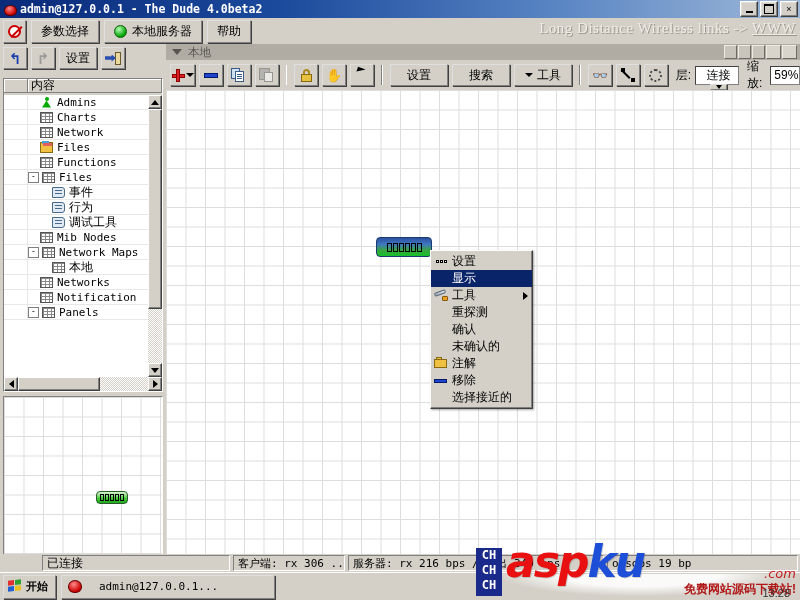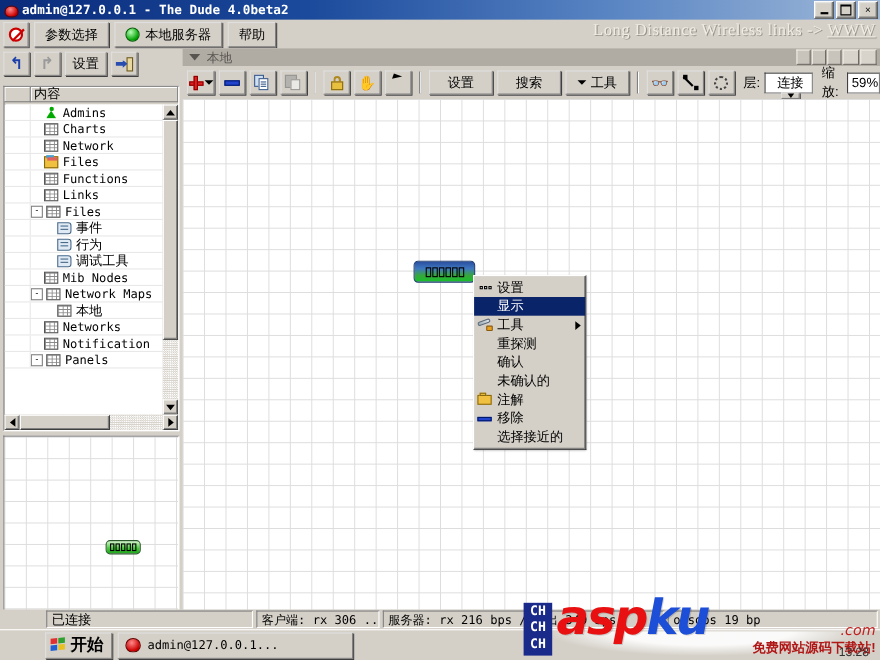--- a/index.html
+++ b/index.html
@@ -349,33 +349,33 @@
   
   .taskbar{
     position:absolute;left:0;bottom:0;width:800px;height:28px;background:#d4d0c8;
     border-top:1px solid #fff;display:flex;align-items:center;padding:0 3px;
     gap:5px;box-sizing:border-box;
   }
   .startbtn{
     height:22px;background:#d4d0c8;
     border:1px solid #dfdfdf;border-right-color:#808080;border-bottom-color:#808080;
     box-shadow:1px 1px 0 #404040;
-    display:flex;align-items:center;gap:4px;padding:0 7px 0 4px;font-size:15px;font-weight:bold;margin-left:38px;
+    display:flex;align-items:center;gap:4px;padding:0 7px 0 4px;font-size:11px;font-weight:bold;
   }
   .winlogo{width:14px;height:13px;position:relative;transform:skewY(-6deg);}
   .winlogo b{position:absolute;width:6px;height:5px;display:block;}
   .winlogo .q1{left:0;top:0;background:#e03030;}
   .winlogo .q2{left:7px;top:0;background:#30a030;}
   .winlogo .q3{left:0;top:6px;background:#2060d0;}
   .winlogo .q4{left:7px;top:6px;background:#e8c020;}
   .taskitem{
     height:22px;min-width:200px;background:#d4d0c8;
     border:1px solid #dfdfdf;border-right-color:#808080;border-bottom-color:#808080;
     box-shadow:1px 1px 0 #404040;
-    display:flex;align-items:center;gap:6px;padding:0 6px;
+    display:flex;align-items:center;gap:17px;padding:0 6px;
     font-family:"DejaVu Sans Mono","Liberation Mono",monospace;font-size:11px;
   }
   .taskitem .bug2{
     width:12px;height:11px;border-radius:50% 50% 45% 45%;
     background:radial-gradient(circle at 40% 30%,#ff8a8a,#cc0000 70%);border:1px solid #600;
   }
 
   
   .watermark{position:absolute;right:0;bottom:0;width:330px;height:56px;z-index:60;pointer-events:none;}
   .wm-chch{
@@ -614,28 +614,20 @@
             <div class="cell0"></div>
             <div class="cell1">
               <span class="expspace"></span>
               <span class="tico grid"></span>
               <span class="tlabel mono">Functions</span>
             </div>
           </div>
           <div class="trow">
             <div class="cell0"></div>
             <div class="cell1">
-              <span class="expspace"></span>
-              <span class="tico grid"></span>
-              <span class="tlabel mono">Links</span>
-            </div>
-          </div>
-          <div class="trow">
-            <div class="cell0"></div>
-            <div class="cell1">
               <span class="exp">-</span>
               <span class="tico grid"></span>
               <span class="tlabel mono">Files</span>
             </div>
           </div>
           <div class="trow">
             <div class="cell0"></div>
             <div class="cell1">
               <span class="expspace"></span>
               <span class="expspace"></span>

